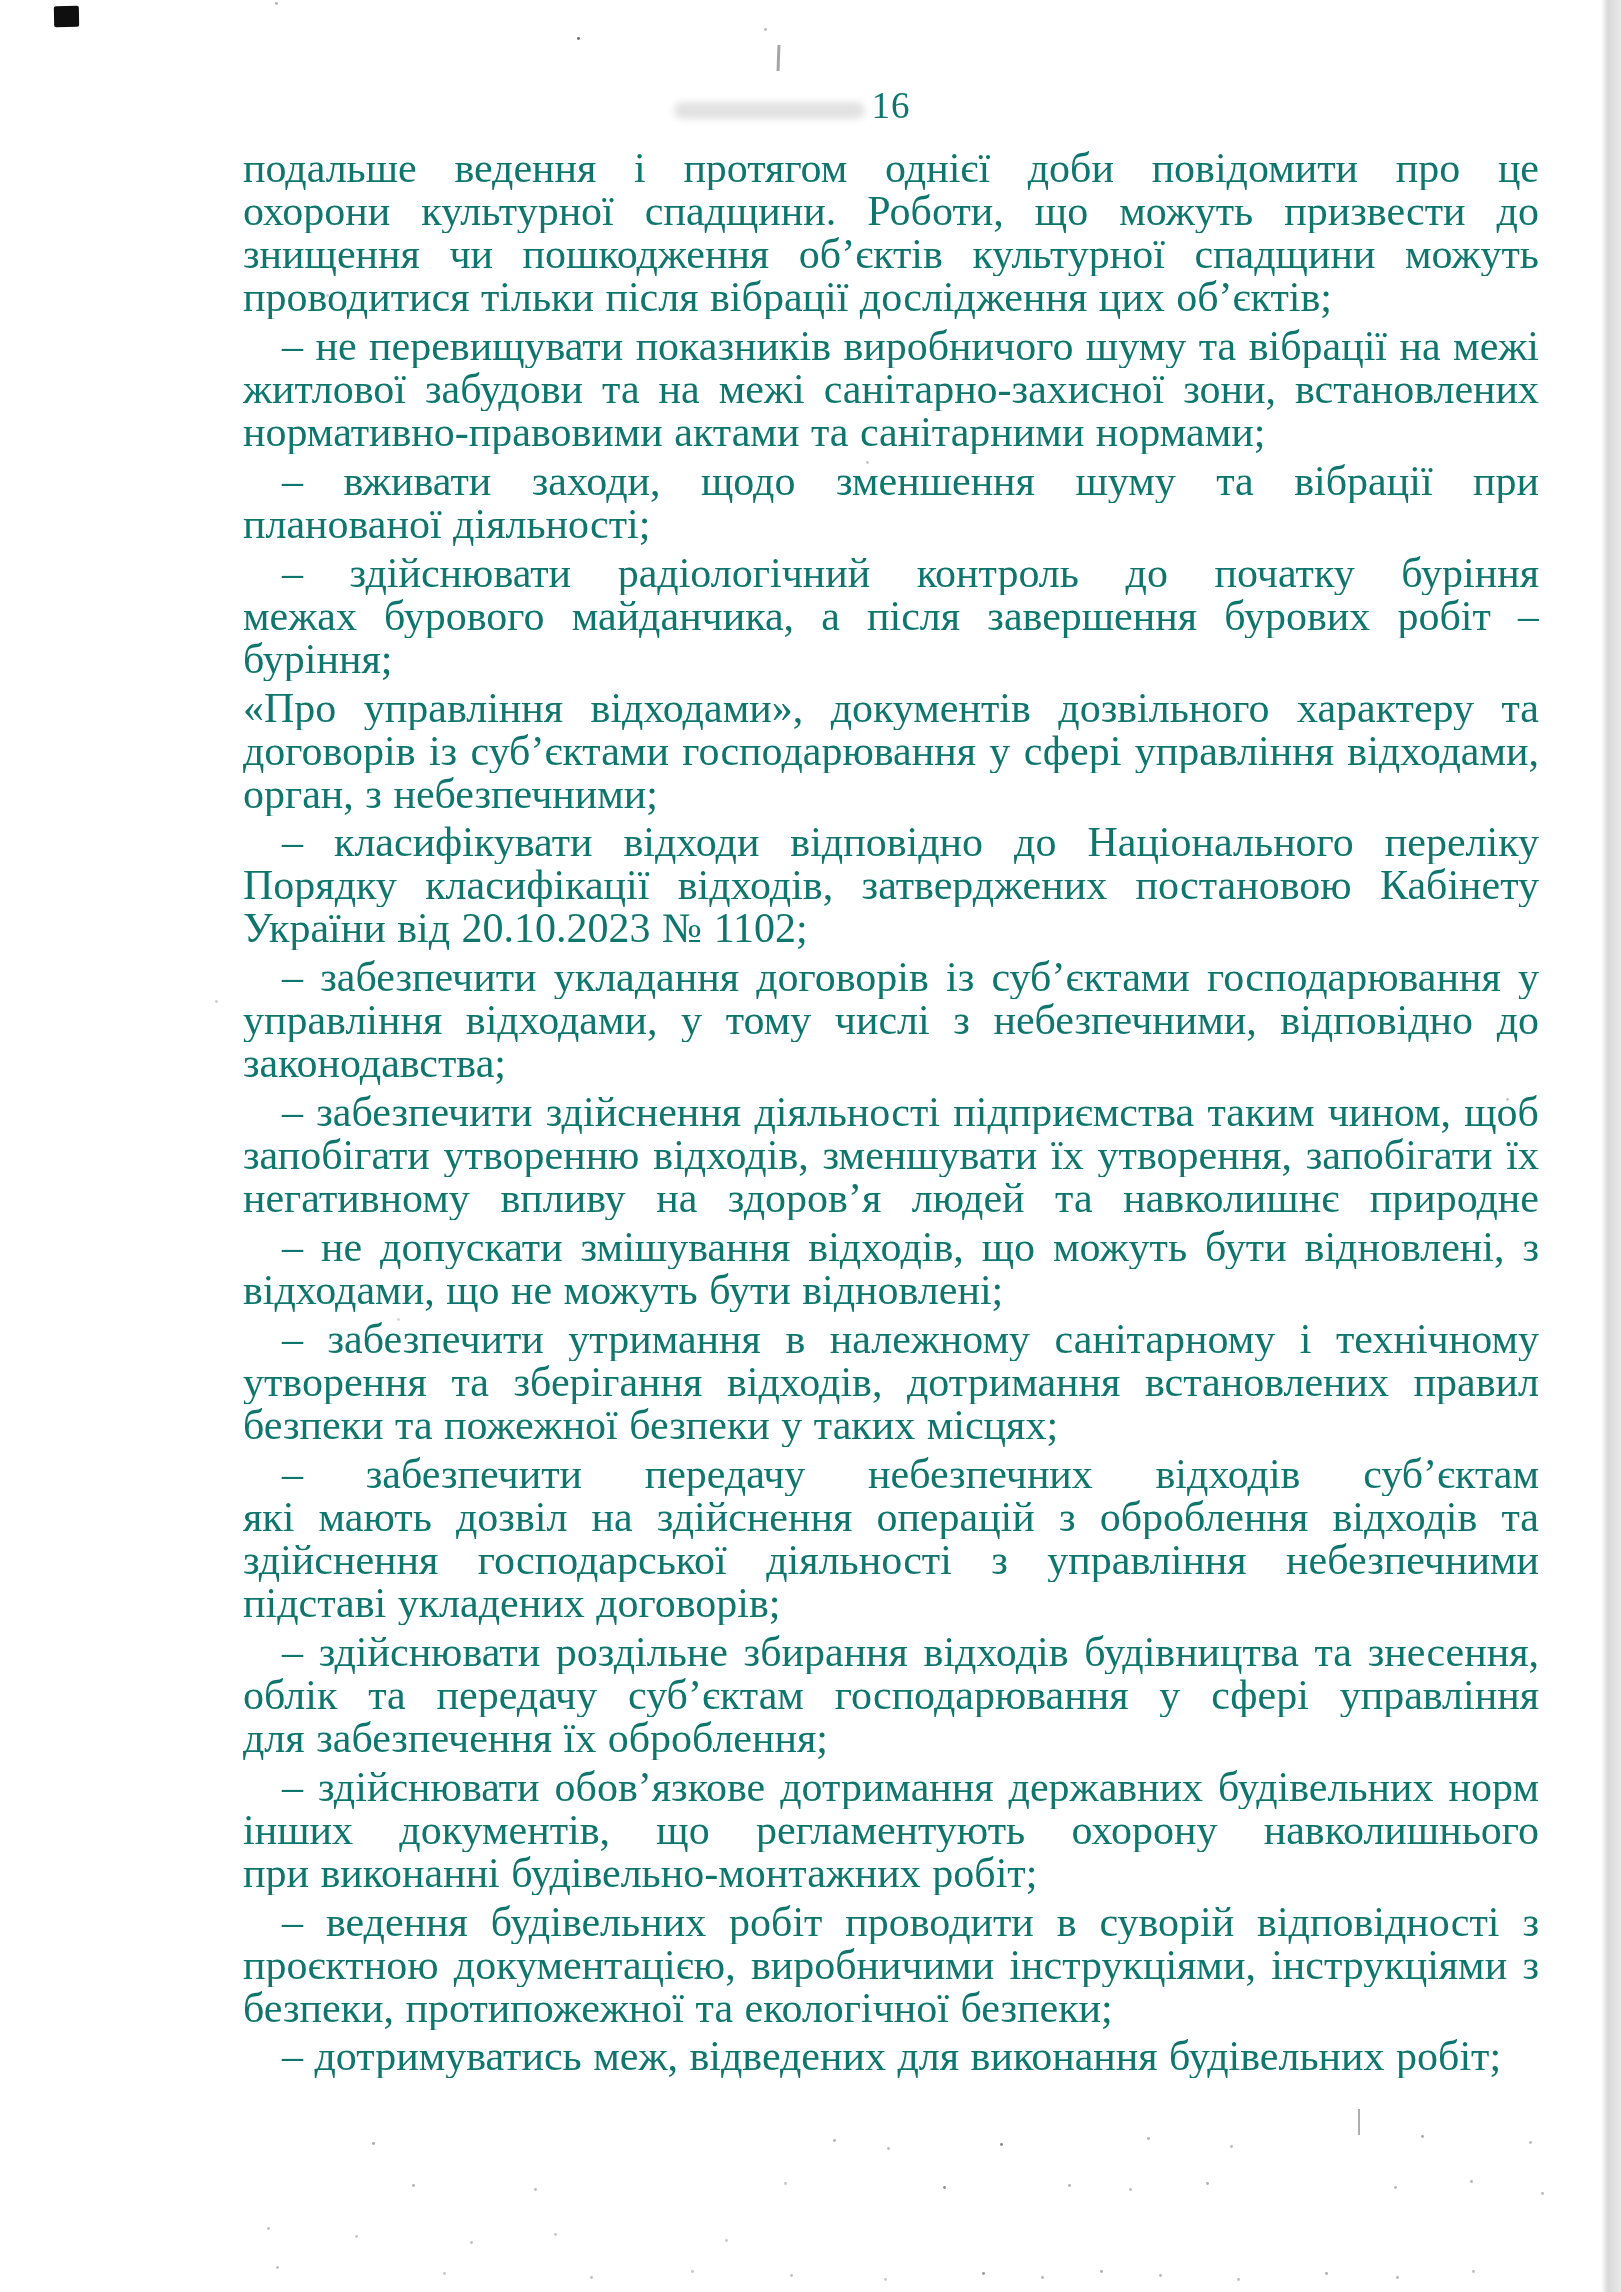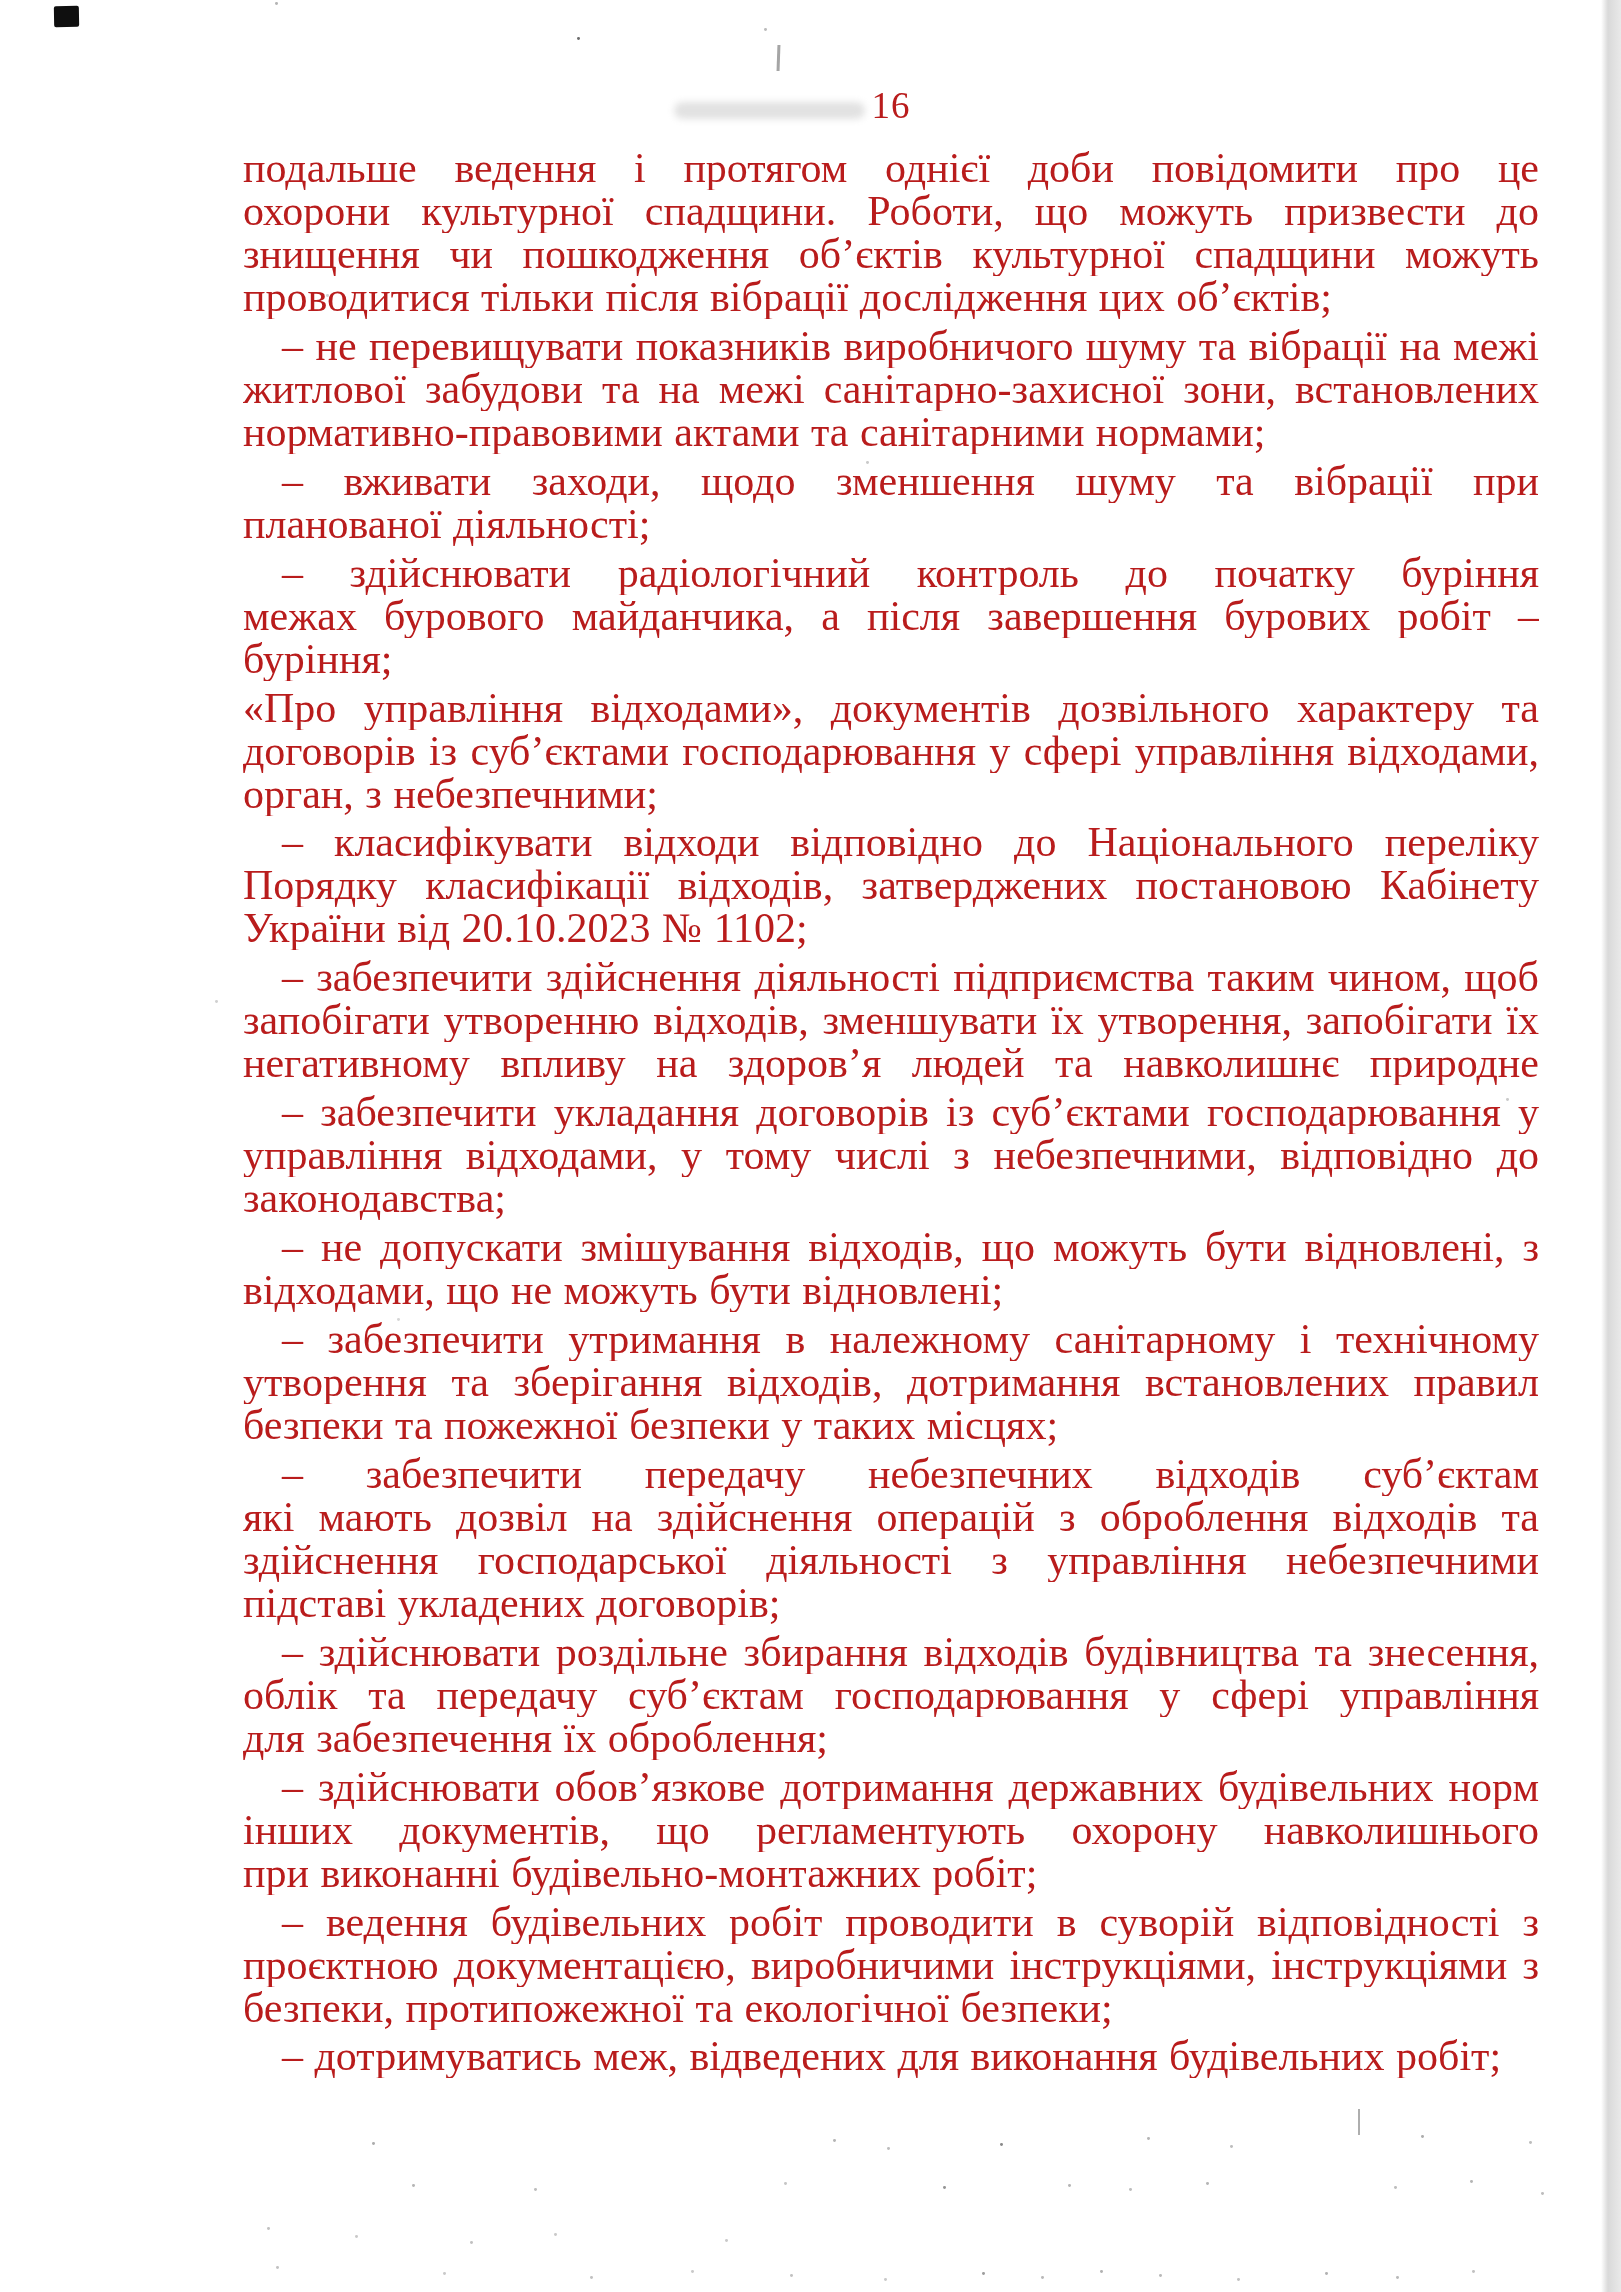--- a/index.html
+++ b/index.html
@@ -2,21 +2,21 @@
 <html lang="uk"><head>
 <meta charset="utf-8">
 <style>
   html,body { margin:0; padding:0; background:#888; }
   .page {
     position:relative;
     width:1621px; height:2293px;
     background:#ffffff;
     overflow:hidden;
     font-family:"Liberation Serif","DejaVu Serif",serif;
-    color:#b91c1c;
+    color:#0f766e;
   }
   
   .page-number {
     position:absolute; top:84px; left:243px; width:1296px;
     text-align:center; font-size:37px; line-height:43px;
     letter-spacing:1px;
   }
   
   .text-body {
     position:absolute; top:147px; left:243px; width:1296px;
@@ -141,28 +141,28 @@
         <div class="line">«Про управління відходами», документів дозвільного характеру та укладених</div>
         <div class="line">договорів із суб’єктами господарювання у сфері управління відходами, у тому</div>
         <div class="line last">орган, з небезпечними;</div>
       </div>
       <div class="para">
         <div class="line first-indent">– класифікувати відходи відповідно до Національного переліку відходів та</div>
         <div class="line">Порядку класифікації відходів, затверджених постановою Кабінету Міністрів</div>
         <div class="line last">України від 20.10.2023 № 1102;</div>
       </div>
       <div class="para">
+        <div class="line first-indent">– забезпечити укладання договорів із суб’єктами господарювання у сфері</div>
+        <div class="line">управління відходами, у тому числі з небезпечними, відповідно до</div>
+        <div class="line last">законодавства;</div>
+      </div>
+      <div class="para">
         <div class="line first-indent">– забезпечити здійснення діяльності підприємства таким чином, щоб</div>
         <div class="line">запобігати утворенню відходів, зменшувати їх утворення, запобігати їх</div>
         <div class="line last">негативному впливу на здоров’я людей та навколишнє природне середовище;</div>
-      </div>
-      <div class="para">
-        <div class="line first-indent">– забезпечити укладання договорів із суб’єктами господарювання у сфері</div>
-        <div class="line">управління відходами, у тому числі з небезпечними, відповідно до</div>
-        <div class="line last">законодавства;</div>
       </div>
       <div class="para">
         <div class="line first-indent">– не допускати змішування відходів, що можуть бути відновлені, з</div>
         <div class="line last">відходами, що не можуть бути відновлені;</div>
       </div>
       <div class="para">
         <div class="line first-indent">– забезпечити утримання в належному санітарному і технічному стані місць</div>
         <div class="line">утворення та зберігання відходів, дотримання встановлених правил техніки</div>
         <div class="line last">безпеки та пожежної безпеки у таких місцях;</div>
       </div>

